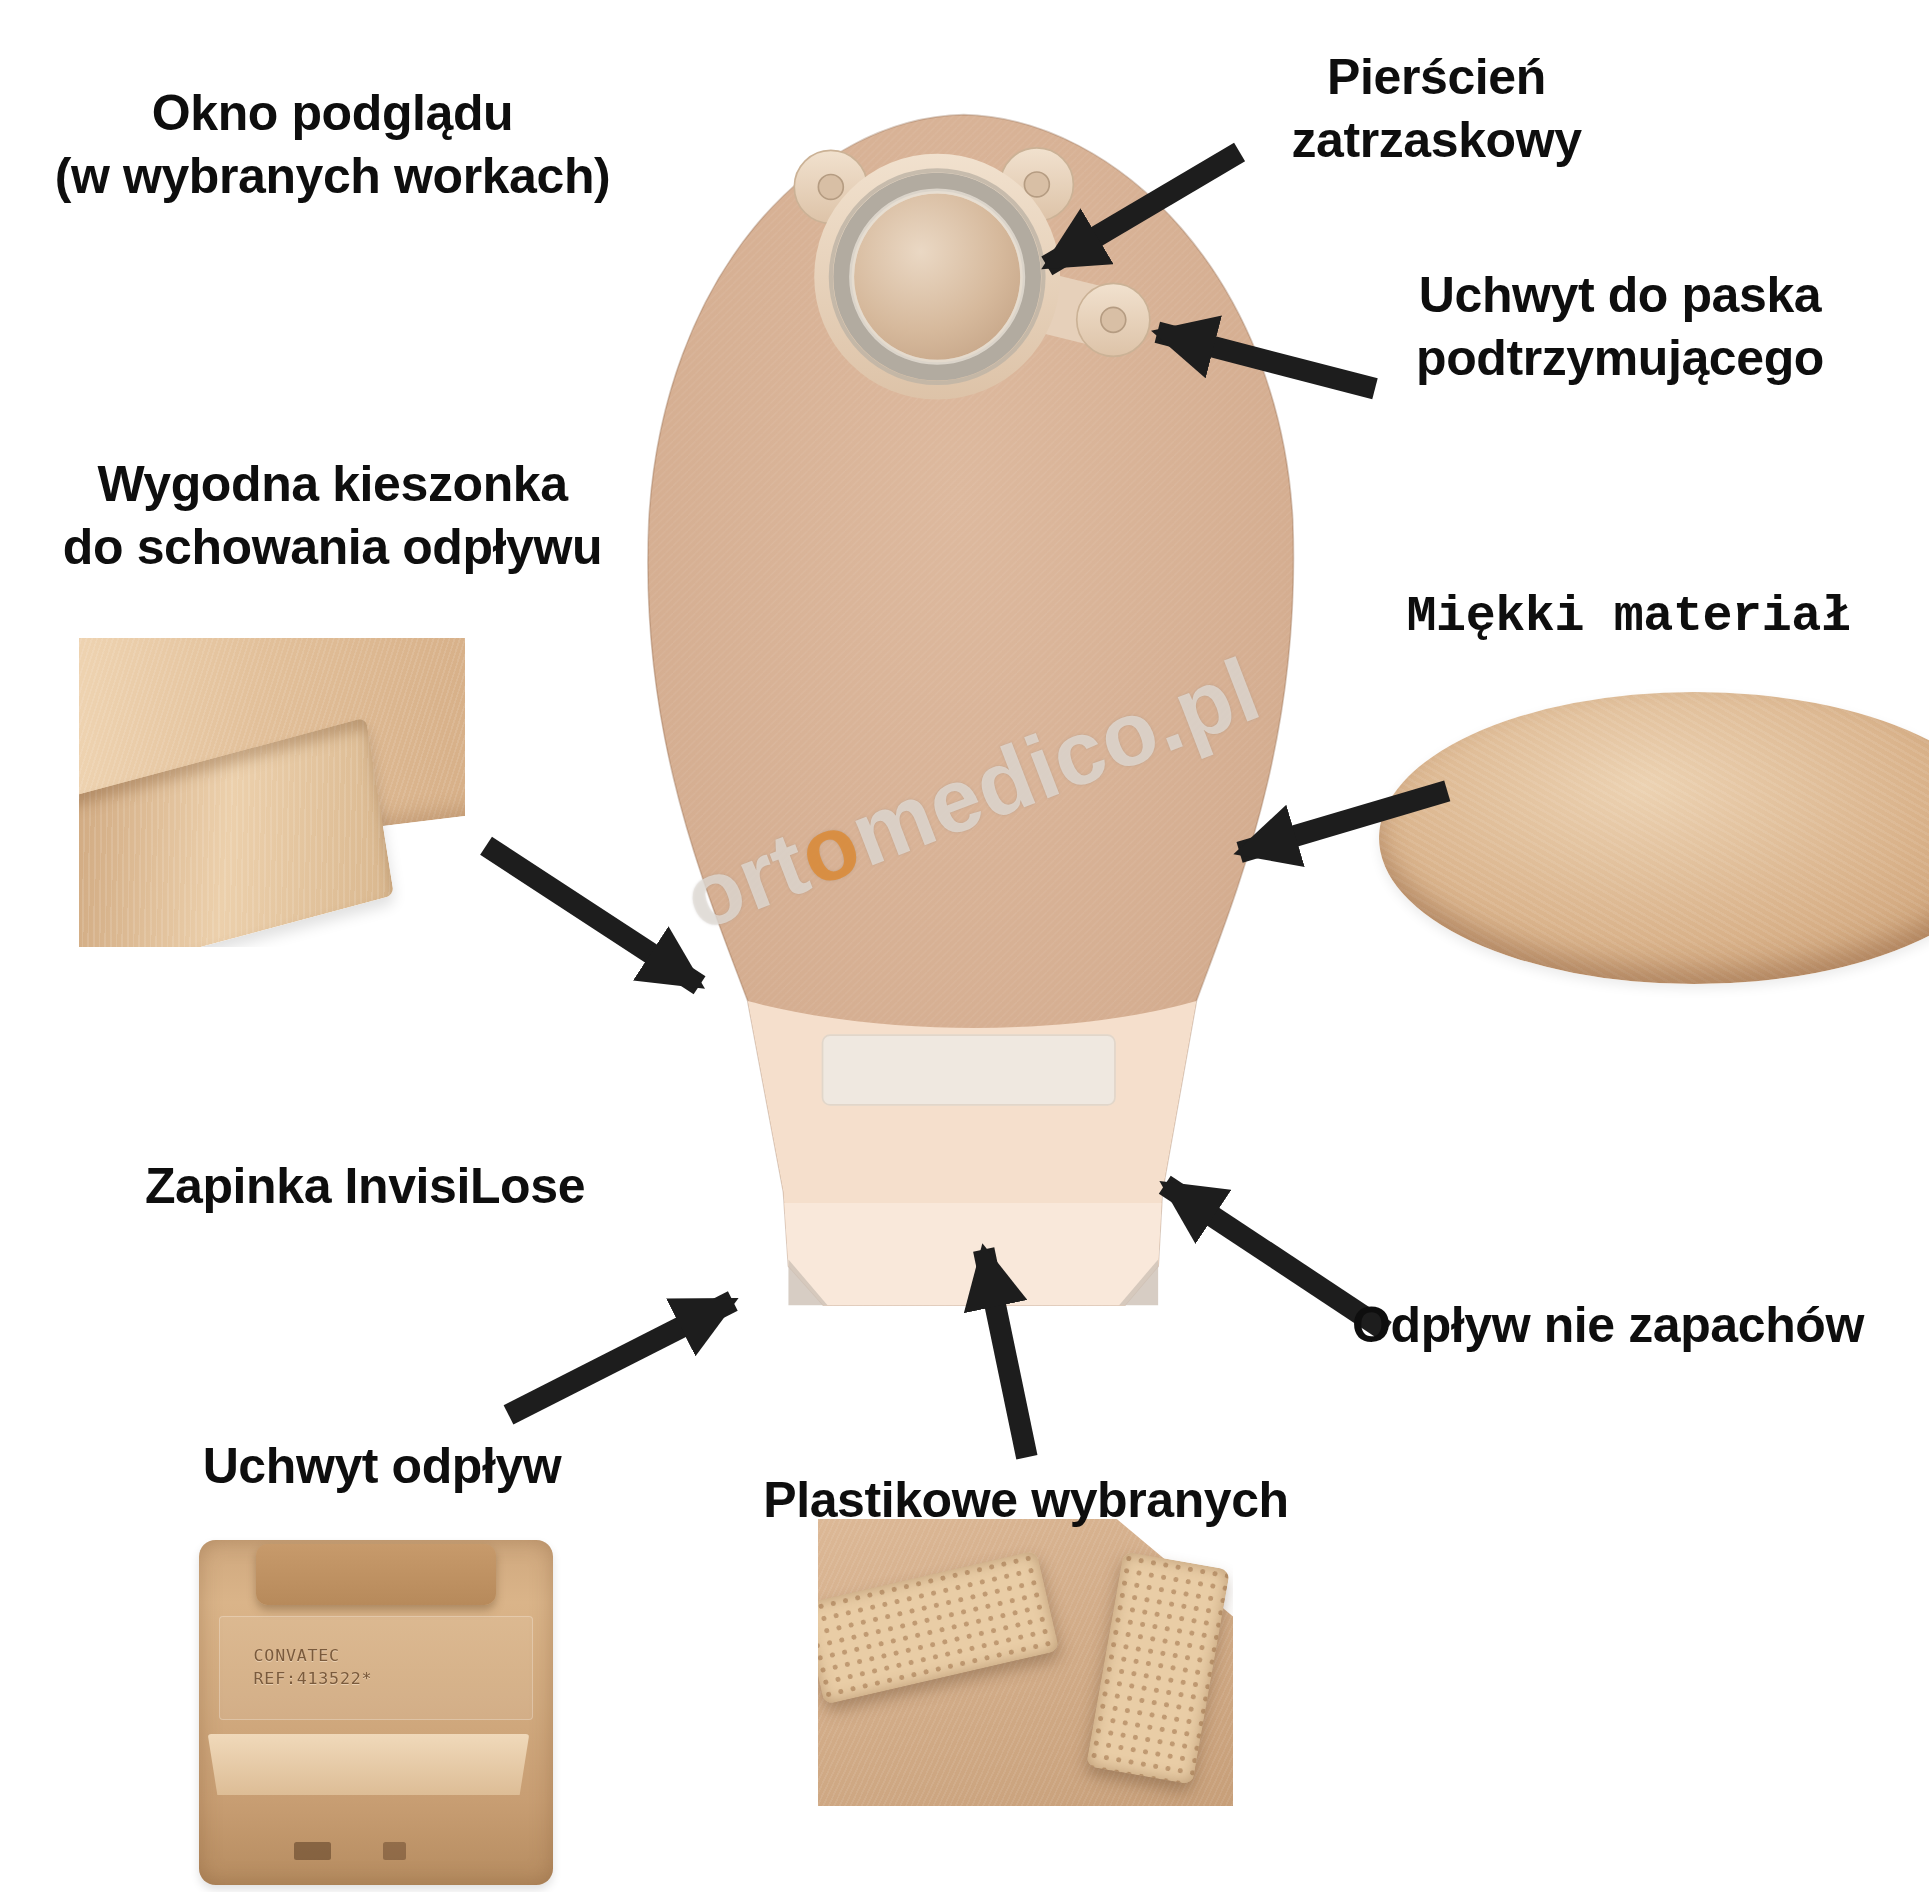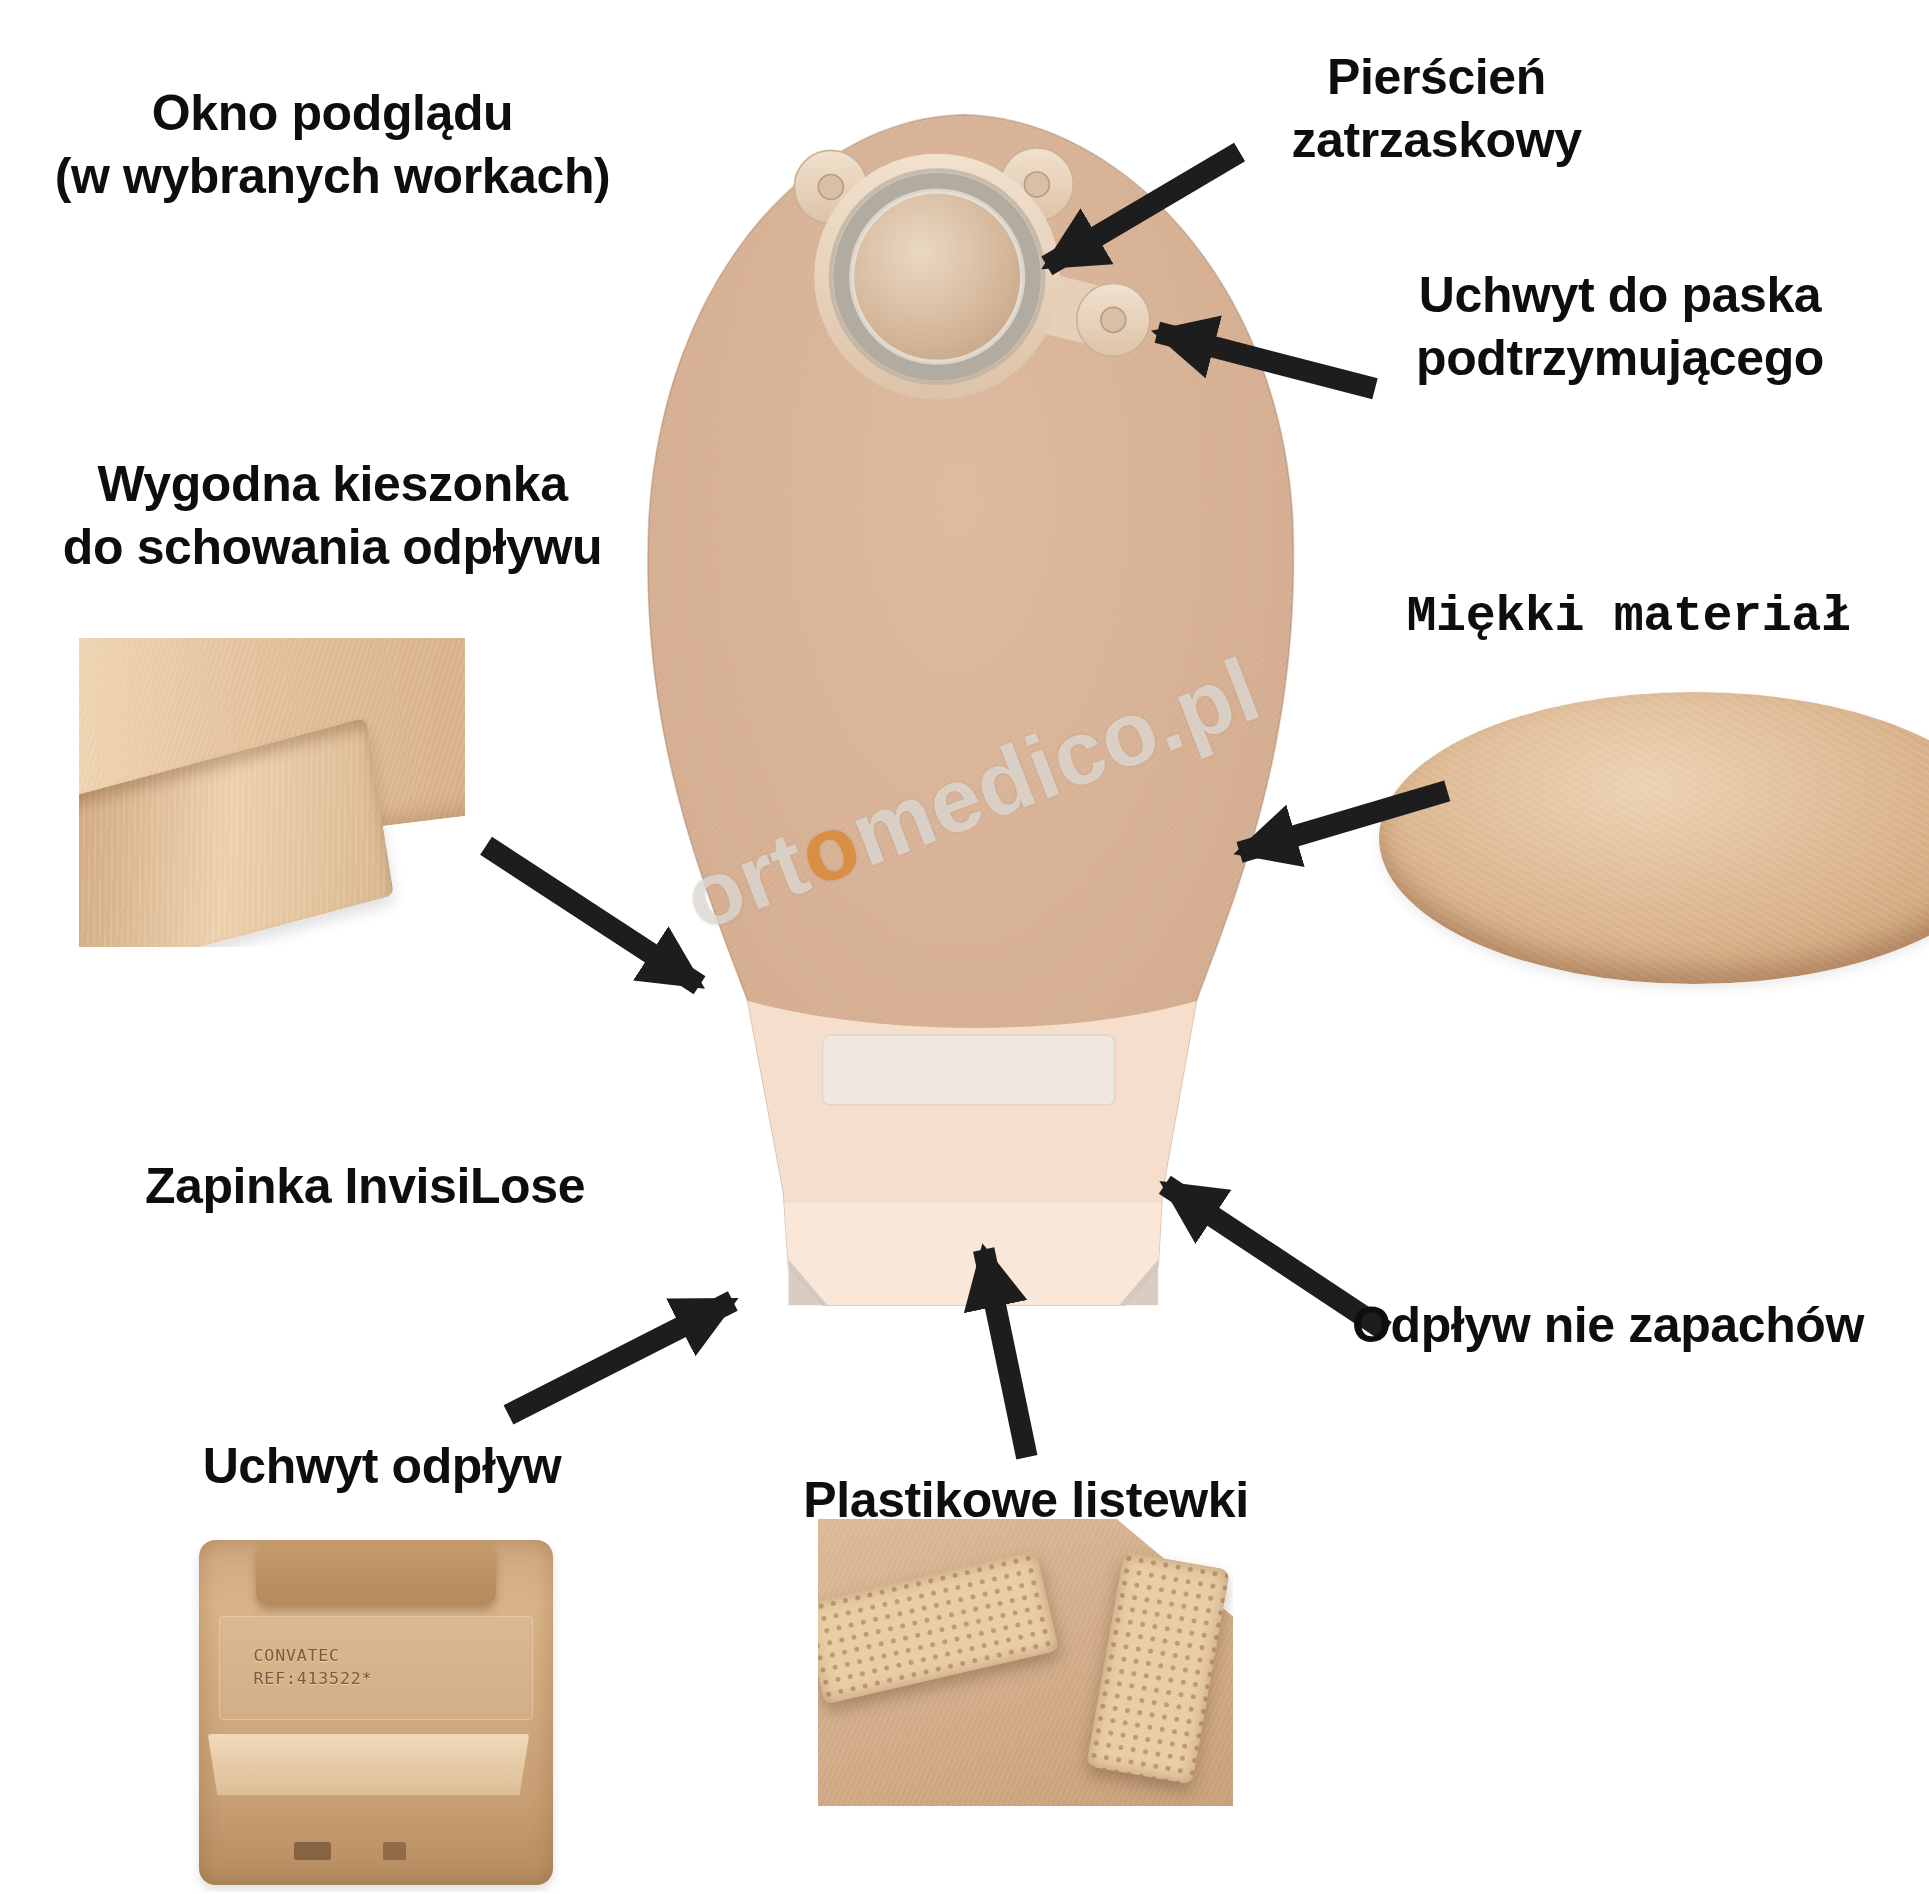--- a/index.html
+++ b/index.html
@@ -217,20 +217,20 @@
   <div class="label" style="left:1346px;top:586px;width:565px;font-family:Liberation Mono, monospace;">
     <span>Miękki materiał</span>
   </div>
   <div class="label" style="left:91px;top:1155px;width:548px;">
     <span>Zapinka InvisiLose</span>
   </div>
   <div class="label" style="left:116px;top:1435px;width:532px;">
     <span>Uchwyt odpływ</span>
   </div>
   <div class="label" style="left:731px;top:1469px;width:590px;">
-    <span>Plastikowe listewki</span>
+    <span>Plastikowe wybranych</span>
   </div>
   <div class="label" style="left:1288px;top:1294px;width:640px;">
     <span>Odpływ nie zapachów</span>
   </div>
 
 </div>
 
 
 </body></html>

